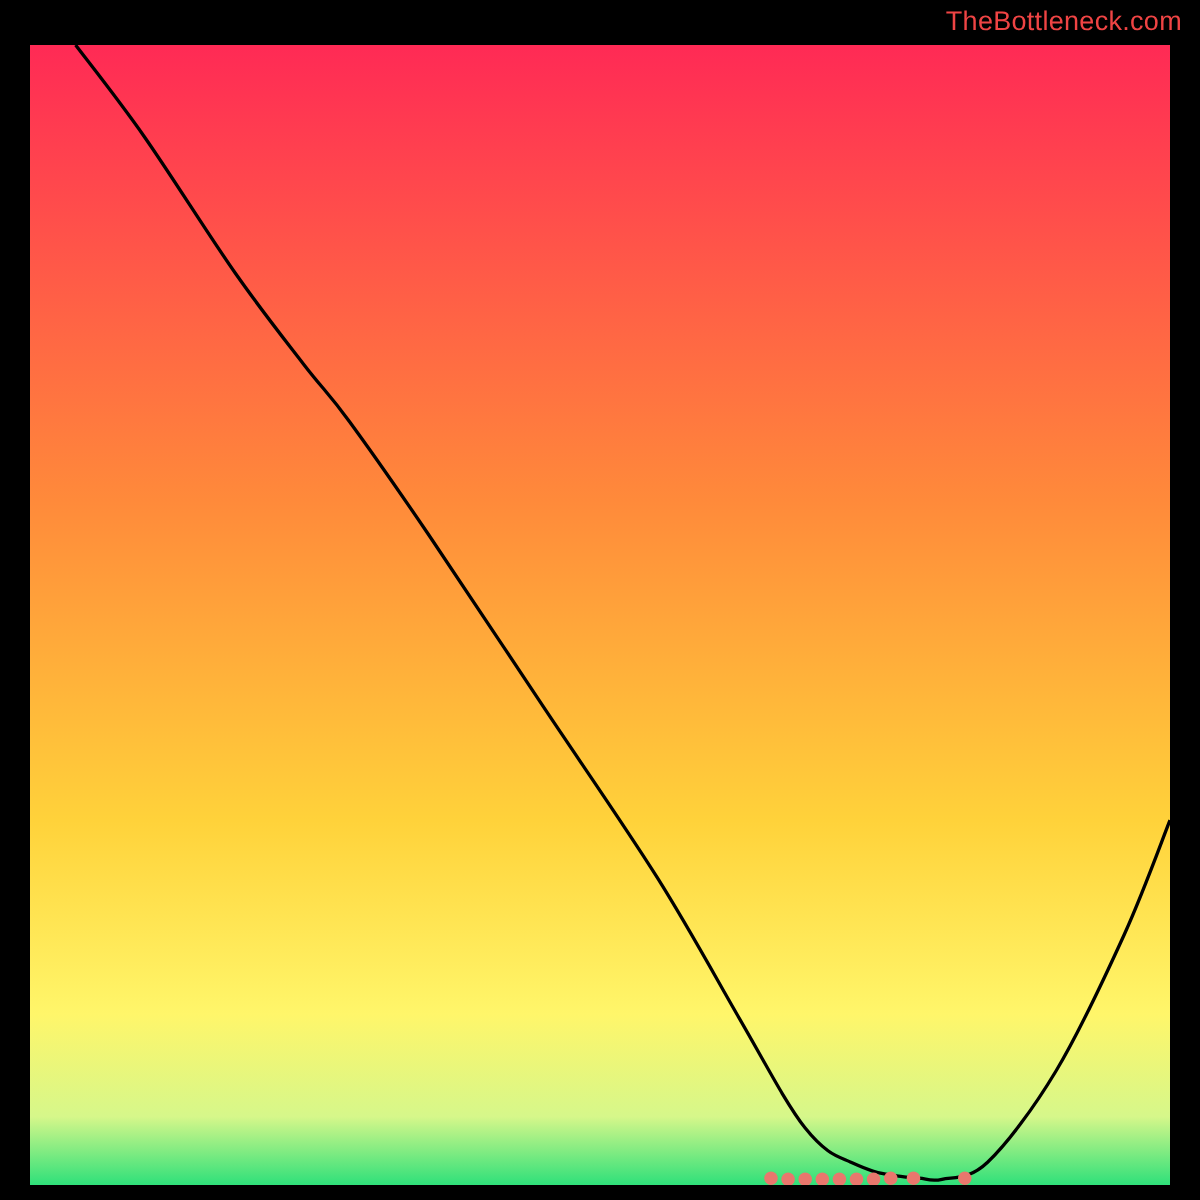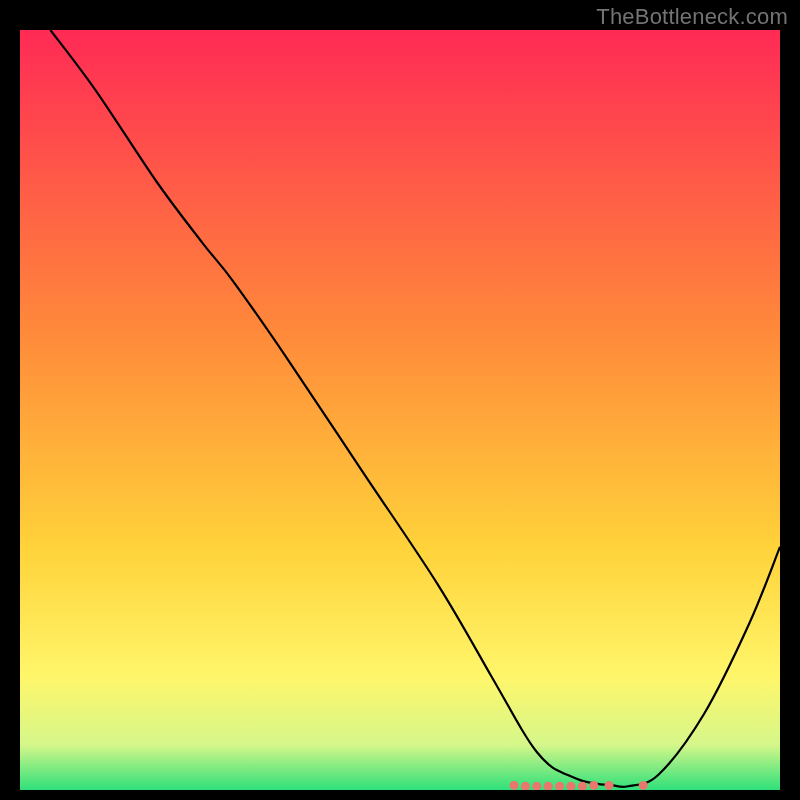--- a/index.html
+++ b/index.html
@@ -7,23 +7,23 @@
   .wrap {
     position: relative;
     width: 800px;
     height: 800px;
     background: #000;
   }
   .watermark {
     position: absolute;
     top: 4px;
     right: 12px;
-    color: #737373;
+    color: #ef4444;
     font-family: Arial, Helvetica, sans-serif;
-    font-size: 22px;
+    font-size: 18px;
     font-weight: 400;
     letter-spacing: 0.2px;
     z-index: 30;
   }
   .plot {
     position: absolute;
     left: 20px;
     top: 30px;
     width: 760px;
     height: 760px;

